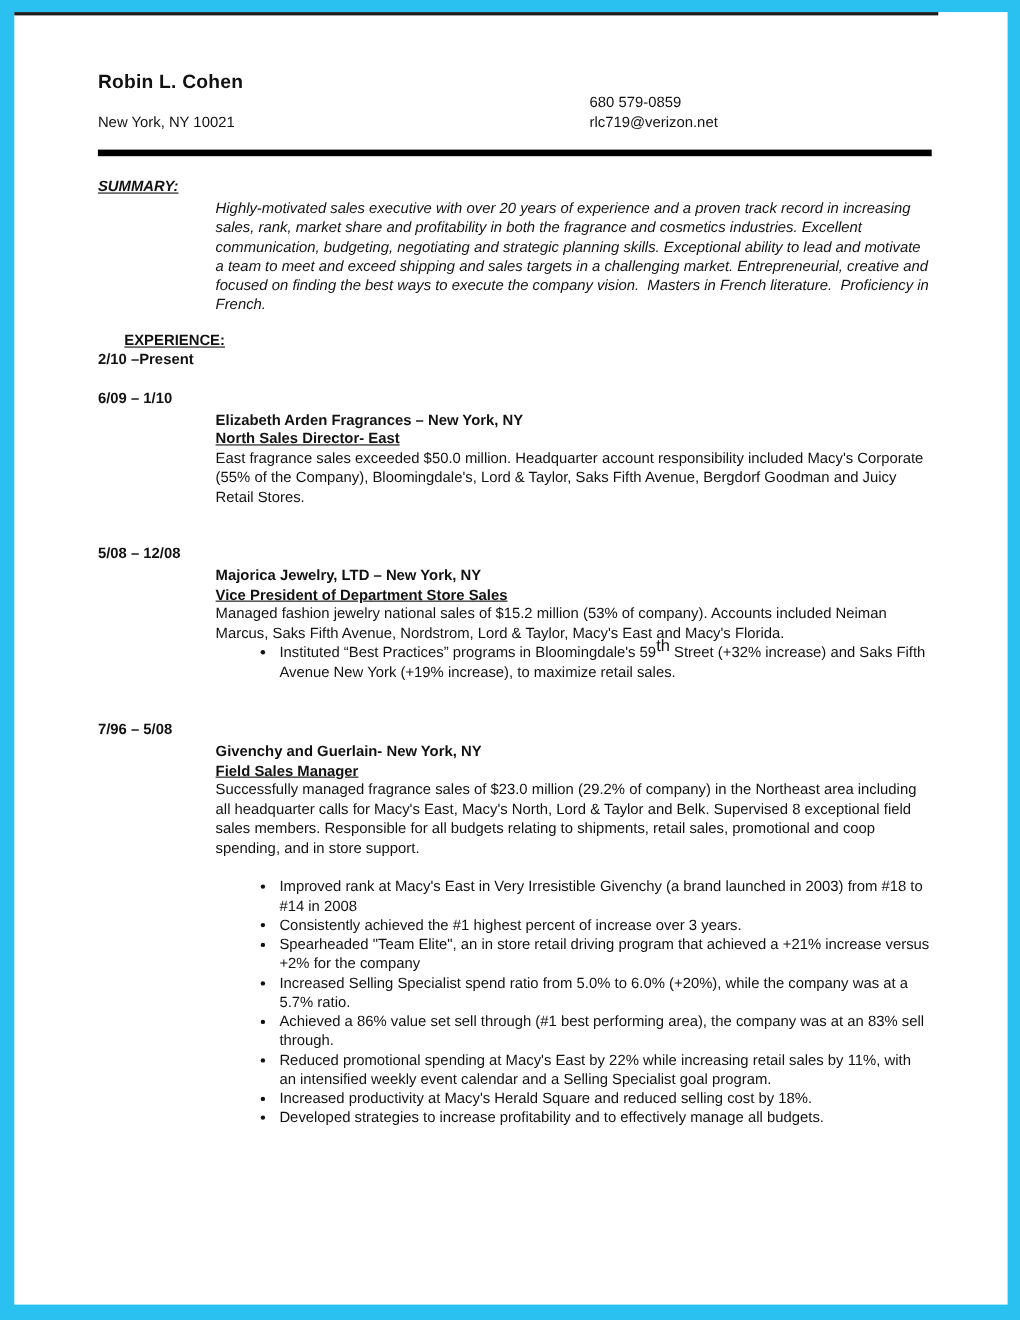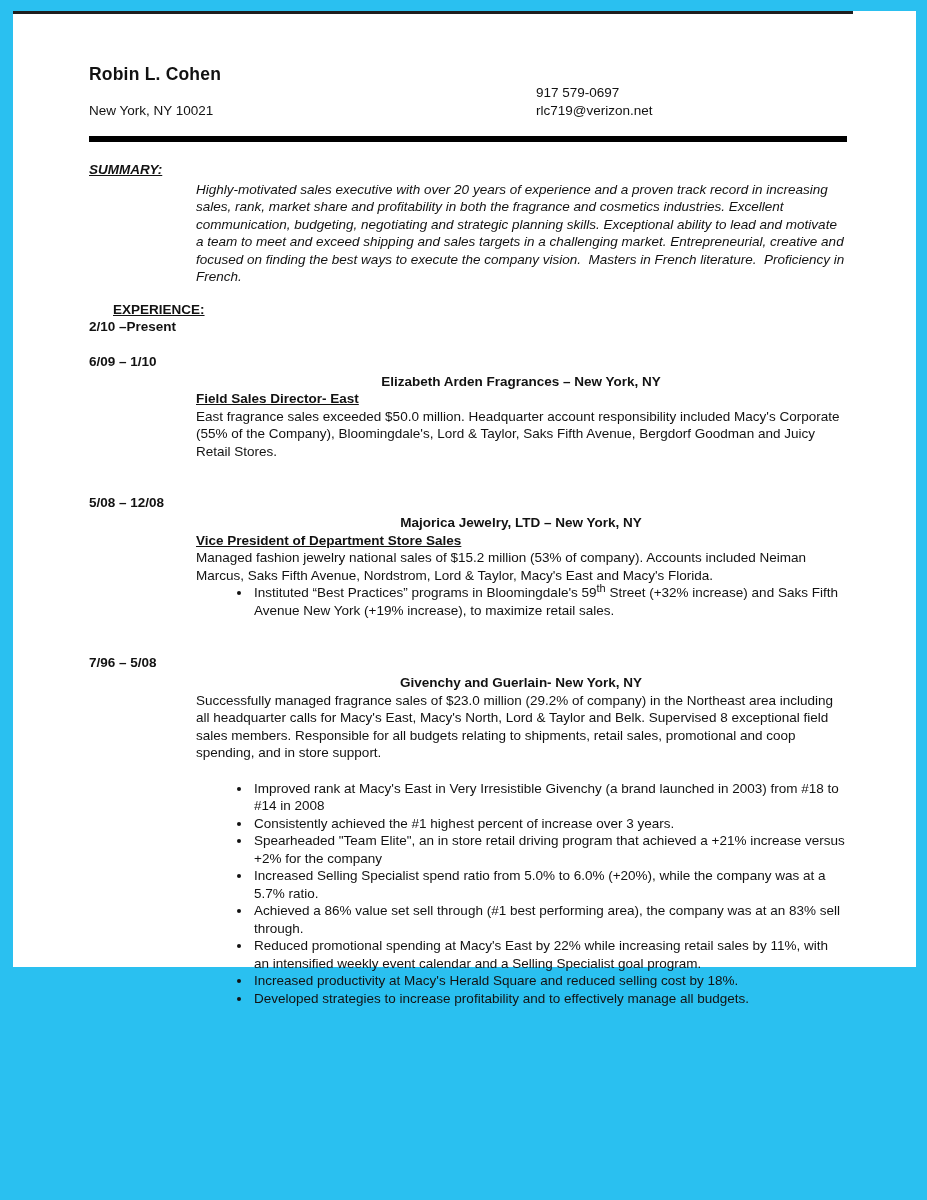--- a/index.html
+++ b/index.html
@@ -7,21 +7,21 @@
   html,body { margin:0; padding:0; }
   body {
     width:927px; height:1200px;
     background:var(--accent);
     position:relative;
     font-family:"Liberation Sans","DejaVu Sans",sans-serif;
     color:#121212;
   }
   .page {
     position:absolute; left:13px; top:11px;
-    width:903px; height:956px;
+    width:903px; height:1175px;
     background:#ffffff;
   }
   .page-top-edge {
     position:absolute; top:0; left:0;
     height:3px; width:93%;
     background:#1e1e1e;
   }
   .content {
     padding:53px 69px 0 76px;
     font-size:13.5px; line-height:17.5px;
@@ -34,42 +34,42 @@
   .email { cursor:pointer; }
   .divider { height:6px; background:#000; margin-top:16px; }
   
   .row { display:flex; }
   .row-label { flex:0 0 107px; width:107px; font-weight:bold; }
   .section-label { font-weight:bold; text-decoration:underline; }
   .row-body { flex:1; max-width:650px;margin-top:20px; }
   .para { margin:0; white-space:pre-wrap; }
   .summary-row { margin-top:19px;font-style:italic; }
   .exp-heading { margin-top:15px;padding-left:24px; }
-  .job-company { font-weight:bold;text-align:center; }
+  .job-company { font-weight:bold; }
   .job-title { font-weight:bold; text-decoration:underline; }
   ul.bullets { margin:0; padding-left:56px; list-style:disc; }
   ul.bullets li { padding-left:2px; }
   .job-1 { margin-top:17px; }
   .job-2 { margin-top:34px; }
   .job-3 { margin-top:35px; }
   .job-3 ul.bullets { margin-top:18px; }
-  sup { font-size:11px; line-height:0; vertical-align:super; }
+  sup { font-size:15px; line-height:0; vertical-align:super; }
 </style>
 </head>
 <body>
 
 <div class="page">
   <div class="page-top-edge"></div>
   <div class="content">
 
     <div class="header">
       <div class="name">Robin L. Cohen</div>
       <div class="location">New York, NY 10021</div>
       <div class="contact">
-        <div class="phone">917 579-0697</div>
+        <div class="phone">680 579-0859</div>
         <div class="email">rlc719@verizon.net</div>
       </div>
     </div>
 
     <div class="divider"></div>
 
     <div class="row summary-row">
       <div class="row-label"><span class="section-label">SUMMARY:</span></div>
       <div class="row-body">
           <p class="para">Highly-motivated sales executive with over 20 years of experience and a proven track record in increasing sales, rank, market share and profitability in both the fragrance and cosmetics industries. Excellent communication, budgeting, negotiating and strategic planning skills. Exceptional ability to lead and motivate a team to meet and exceed shipping and sales targets in a challenging market. Entrepreneurial, creative and focused on finding the best ways to execute the company vision.  Masters in French literature.  Proficiency in French.</p>
@@ -81,41 +81,42 @@
     </div>
 
     <div class="row job-0">
       <div class="row-label">2/10 –Present</div>
     </div>
 
     <div class="row job-1">
       <div class="row-label">6/09 – 1/10</div>
       <div class="row-body">
         <div class="job-company">Elizabeth Arden Fragrances – New York, NY</div>
-        <div><span class="job-title">Field Sales Director- East</span></div>
+        <div><span class="job-title">North Sales Director- East</span></div>
         <p class="para">East fragrance sales exceeded $50.0 million. Headquarter account responsibility included Macy's Corporate (55% of the Company), Bloomingdale's, Lord &amp; Taylor, Saks Fifth Avenue, Bergdorf Goodman and Juicy Retail Stores.</p>
       </div>
     </div>
 
     <div class="row job-2">
       <div class="row-label">5/08 – 12/08</div>
       <div class="row-body">
         <div class="job-company">Majorica Jewelry, LTD – New York, NY</div>
         <div><span class="job-title">Vice President of Department Store Sales</span></div>
         <p class="para">Managed fashion jewelry national sales of $15.2 million (53% of company). Accounts included Neiman Marcus, Saks Fifth Avenue, Nordstrom, Lord &amp; Taylor, Macy's East and Macy's Florida.</p>
         <ul class="bullets">
           <li>Instituted “Best Practices” programs in Bloomingdale's 59<sup>th</sup> Street (+32% increase) and Saks Fifth Avenue New York (+19% increase), to maximize retail sales.</li>
         </ul>
       </div>
     </div>
 
     <div class="row job-3">
       <div class="row-label">7/96 – 5/08</div>
       <div class="row-body">
         <div class="job-company">Givenchy and Guerlain- New York, NY</div>
+        <div><span class="job-title">Field Sales Manager</span></div>
         <p class="para">Successfully managed fragrance sales of $23.0 million (29.2% of company) in the Northeast area including all headquarter calls for Macy's East, Macy's North, Lord &amp; Taylor and Belk. Supervised 8 exceptional field sales members. Responsible for all budgets relating to shipments, retail sales, promotional and coop spending, and in store support.</p>
         <ul class="bullets">
           <li>Improved rank at Macy's East in Very Irresistible Givenchy (a brand launched in 2003) from #18 to #14 in 2008</li>
           <li>Consistently achieved the #1 highest percent of increase over 3 years.</li>
           <li>Spearheaded "Team Elite", an in store retail driving program that achieved a +21% increase versus +2% for the company</li>
           <li>Increased Selling Specialist spend ratio from 5.0% to 6.0% (+20%), while the company was at a 5.7% ratio.</li>
           <li>Achieved a 86% value set sell through (#1 best performing area), the company was at an 83% sell through.</li>
           <li>Reduced promotional spending at Macy's East by 22% while increasing retail sales by 11%, with an intensified weekly event calendar and a Selling Specialist goal program.</li>
           <li>Increased productivity at Macy's Herald Square and reduced selling cost by 18%.</li>
           <li>Developed strategies to increase profitability and to effectively manage all budgets.</li>

